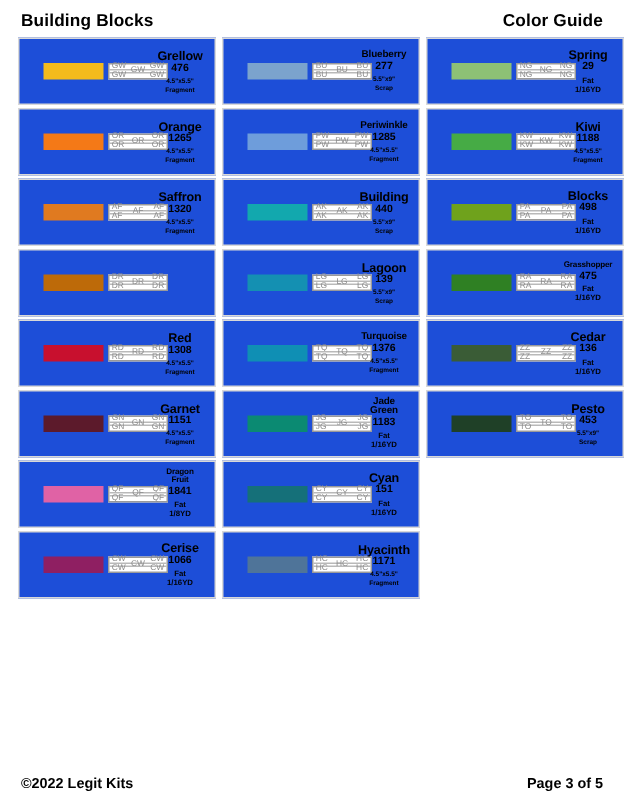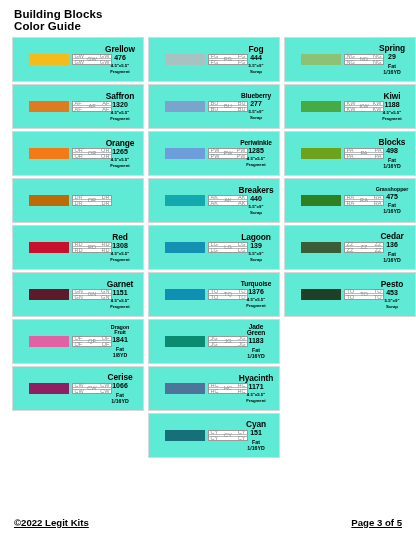--- a/index.html
+++ b/index.html
@@ -24,21 +24,20 @@
     display: flex;
     flex-direction: column;
   }
 
   
   .header {
     display: flex;
     justify-content: space-between;
     align-items: baseline;
     padding: 8px 14px 5px 14px;
-    flex-direction: column;
   }
   .header-title {
     font-size: 11.5px;
     font-weight: bold;
     letter-spacing: 0.1px;
   }
 
   
   .columns {
     display: flex;
@@ -52,21 +51,21 @@
     width: 132px;
     display: flex;
     flex-direction: column;
     gap: 2px;
     padding: 0 2px;
   }
 
   
   .card {
     border: 1px solid #d8d8d8;
-    background: #5eead4;
+    background: #1d4ed8;
     height: 45px;
     box-sizing: border-box;
     display: flex;
     flex-direction: row;
     align-items: stretch;
     padding: 16px;
   }
   .swatch {
     width: 40px;
     flex: 0 0 40px;
@@ -143,21 +142,20 @@
     margin-top: 1px;
   }
 
   
   .footer {
     display: flex;
     justify-content: space-between;
     align-items: flex-end;
     padding: 6px 14px 10px 14px;
     margin-top: auto;
-    text-decoration: underline;
   }
   .footer-text {
     font-size: 9.6px;
     font-weight: bold;
   }
 </style>
 </head>
 <body>
 
 <div class="page">
@@ -185,59 +183,59 @@
             </div>
           </div>
           <div class="info">
             <div class="name">Grellow</div>
             <div class="num">476</div>
             <div class="size">4.5"x5.5"</div>
             <div class="size">Fragment</div>
           </div>
         </div>
         <div class="card">
+          <div class="swatch" style="background: rgb(244, 121, 23);"></div>
+          <div class="codebox">
+            <div class="code-row">
+              <span class="code-cell">OR</span>
+              <span class="code-cell">OR</span>
+            </div>
+            <div class="code-row mid">
+              <span class="code-cell">OR</span>
+            </div>
+            <div class="code-row">
+              <span class="code-cell">OR</span>
+              <span class="code-cell">OR</span>
+            </div>
+          </div>
+          <div class="info">
+            <div class="name">Orange</div>
+            <div class="num">1265</div>
+            <div class="size">4.5"x5.5"</div>
+            <div class="size">Fragment</div>
+          </div>
+        </div>
+        <div class="card">
           <div class="swatch" style="background: rgb(224, 122, 32);"></div>
           <div class="codebox">
             <div class="code-row">
               <span class="code-cell">AF</span>
               <span class="code-cell">AF</span>
             </div>
             <div class="code-row mid">
               <span class="code-cell">AF</span>
             </div>
             <div class="code-row">
               <span class="code-cell">AF</span>
               <span class="code-cell">AF</span>
             </div>
           </div>
           <div class="info">
             <div class="name">Saffron</div>
             <div class="num">1320</div>
-            <div class="size">4.5"x5.5"</div>
-            <div class="size">Fragment</div>
-          </div>
-        </div>
-        <div class="card">
-          <div class="swatch" style="background: rgb(244, 121, 23);"></div>
-          <div class="codebox">
-            <div class="code-row">
-              <span class="code-cell">OR</span>
-              <span class="code-cell">OR</span>
-            </div>
-            <div class="code-row mid">
-              <span class="code-cell">OR</span>
-            </div>
-            <div class="code-row">
-              <span class="code-cell">OR</span>
-              <span class="code-cell">OR</span>
-            </div>
-          </div>
-          <div class="info">
-            <div class="name">Orange</div>
-            <div class="num">1265</div>
             <div class="size">4.5"x5.5"</div>
             <div class="size">Fragment</div>
           </div>
         </div>
         <div class="card">
           <div class="swatch" style="background: rgb(189, 106, 9);"></div>
           <div class="codebox">
             <div class="code-row">
               <span class="code-cell">DR</span>
               <span class="code-cell">DR</span>
@@ -332,42 +330,20 @@
             </div>
           </div>
           <div class="info">
             <div class="name">Cerise</div>
             <div class="num">1066</div>
             <div class="size one-line">Fat 1/16YD</div>
           </div>
         </div>
       </div>
       <div class="column">
-        <div class="card">
-          <div class="swatch" style="background: rgb(168, 194, 193);"></div>
-          <div class="codebox">
-            <div class="code-row">
-              <span class="code-cell">FG</span>
-              <span class="code-cell">FG</span>
-            </div>
-            <div class="code-row mid">
-              <span class="code-cell">FG</span>
-            </div>
-            <div class="code-row">
-              <span class="code-cell">FG</span>
-              <span class="code-cell">FG</span>
-            </div>
-          </div>
-          <div class="info">
-            <div class="name">Fog</div>
-            <div class="num">444</div>
-            <div class="size">5.5"x9"</div>
-            <div class="size">Scrap</div>
-          </div>
-        </div>
         <div class="card">
           <div class="swatch" style="background: rgb(123, 163, 205);"></div>
           <div class="codebox">
             <div class="code-row">
               <span class="code-cell">BU</span>
               <span class="code-cell">BU</span>
             </div>
             <div class="code-row mid">
               <span class="code-cell">BU</span>
             </div>
@@ -414,21 +390,21 @@
             </div>
             <div class="code-row mid">
               <span class="code-cell">AK</span>
             </div>
             <div class="code-row">
               <span class="code-cell">AK</span>
               <span class="code-cell">AK</span>
             </div>
           </div>
           <div class="info">
-            <div class="name">Breakers</div>
+            <div class="name">Building</div>
             <div class="num">440</div>
             <div class="size">5.5"x9"</div>
             <div class="size">Scrap</div>
           </div>
         </div>
         <div class="card">
           <div class="swatch" style="background: rgb(20, 144, 178);"></div>
           <div class="codebox">
             <div class="code-row">
               <span class="code-cell">LG</span>
@@ -486,60 +462,60 @@
               <span class="code-cell">JG</span>
             </div>
           </div>
           <div class="info">
             <div class="name small">Jade Green</div>
             <div class="num">1183</div>
             <div class="size one-line">Fat 1/16YD</div>
           </div>
         </div>
         <div class="card">
-          <div class="swatch" style="background: rgb(79, 116, 153);"></div>
-          <div class="codebox">
-            <div class="code-row">
-              <span class="code-cell">HC</span>
-              <span class="code-cell">HC</span>
-            </div>
-            <div class="code-row mid">
-              <span class="code-cell">HC</span>
-            </div>
-            <div class="code-row">
-              <span class="code-cell">HC</span>
-              <span class="code-cell">HC</span>
-            </div>
-          </div>
-          <div class="info">
-            <div class="name">Hyacinth</div>
-            <div class="num">1171</div>
-            <div class="size">4.5"x5.5"</div>
-            <div class="size">Fragment</div>
-          </div>
-        </div>
-        <div class="card">
           <div class="swatch" style="background: rgb(21, 112, 121);"></div>
           <div class="codebox">
             <div class="code-row">
               <span class="code-cell">CY</span>
               <span class="code-cell">CY</span>
             </div>
             <div class="code-row mid">
               <span class="code-cell">CY</span>
             </div>
             <div class="code-row">
               <span class="code-cell">CY</span>
               <span class="code-cell">CY</span>
             </div>
           </div>
           <div class="info">
             <div class="name">Cyan</div>
             <div class="num">151</div>
             <div class="size one-line">Fat 1/16YD</div>
+          </div>
+        </div>
+        <div class="card">
+          <div class="swatch" style="background: rgb(79, 116, 153);"></div>
+          <div class="codebox">
+            <div class="code-row">
+              <span class="code-cell">HC</span>
+              <span class="code-cell">HC</span>
+            </div>
+            <div class="code-row mid">
+              <span class="code-cell">HC</span>
+            </div>
+            <div class="code-row">
+              <span class="code-cell">HC</span>
+              <span class="code-cell">HC</span>
+            </div>
+          </div>
+          <div class="info">
+            <div class="name">Hyacinth</div>
+            <div class="num">1171</div>
+            <div class="size">4.5"x5.5"</div>
+            <div class="size">Fragment</div>
           </div>
         </div>
       </div>
       <div class="column">
         <div class="card">
           <div class="swatch" style="background: rgb(141, 193, 117);"></div>
           <div class="codebox">
             <div class="code-row">
               <span class="code-cell">NG</span>
               <span class="code-cell">NG</span>

